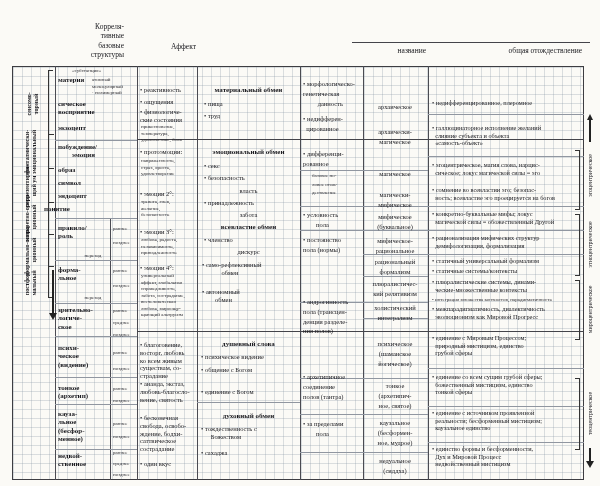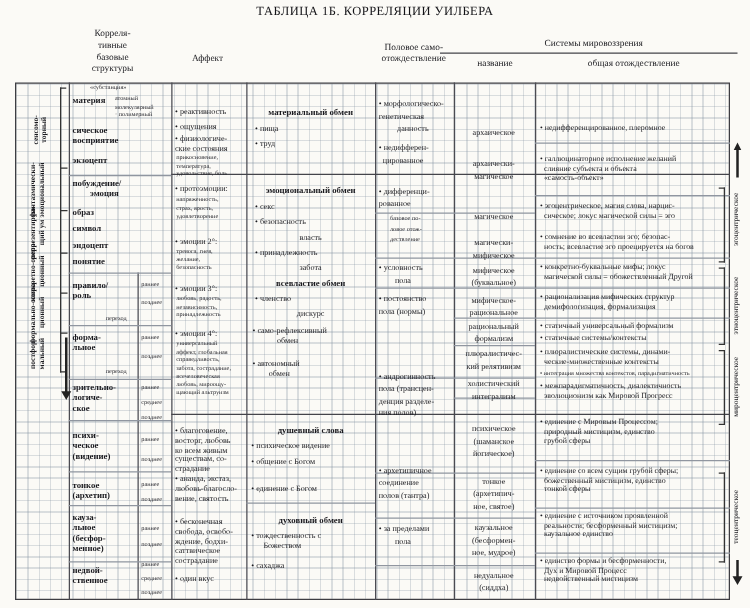--- a/index.html
+++ b/index.html
@@ -3,21 +3,21 @@
 <meta charset="utf-8">
 <style>
   *{margin:0;padding:0;box-sizing:border-box}
   html,body{width:600px;height:486px}
   body{position:relative;background:#fbfaf6;font-family:"Liberation Serif","DejaVu Serif",serif;color:#17171b;overflow:hidden}
   #screen{position:absolute;left:0;top:0;width:600px;height:486px}
   .cell{position:absolute;white-space:pre;line-height:1.2;font-size:6.5px;color:#1a1a1f}
   .b{font-weight:bold;font-size:7px}
   .t{font-size:5px;line-height:1.3;color:#2a2a30}
   .c{text-align:center}
-  .hd{font-size:7.5px;line-height:1.25;text-align:center}
+  .hd{font-size:7.5px;line-height:1.25;text-align:right}
   .rot{transform:rotate(-90deg);transform-origin:center;text-align:center;white-space:pre;line-height:1.15;font-size:6px;font-weight:bold}
   .sx{line-height:1.5}
   .nmc{line-height:1.55;text-align:center}
   .gcl{line-height:1.22;font-size:6.3px}
   .grid{position:absolute;left:12px;top:66px;width:572px;height:414px;border:1.3px solid #3d3d42;
     background-image:
       repeating-linear-gradient(to right,rgba(130,145,160,.28) 0,rgba(130,145,160,.28) 1px,transparent 1px,transparent 9px),
       repeating-linear-gradient(to bottom,rgba(130,145,160,.28) 0,rgba(130,145,160,.28) 1px,transparent 1px,transparent 9px)}
   .vline{position:absolute;width:1px;background:#4b4b52}
   .hline{position:absolute;height:1px;background:#9096a0}
@@ -28,29 +28,25 @@
   .shaft{position:absolute;background:#222}
   .head-dn{position:absolute;width:0;height:0;border-left:4px solid transparent;border-right:4px solid transparent;border-top:7px solid #222}
   .head-up{position:absolute;width:0;height:0;border-left:3px solid transparent;border-right:3px solid transparent;border-bottom:6px solid #222}
   .title{position:absolute;left:0;top:4px;width:600px;text-align:center;font-size:10px;letter-spacing:.4px;color:#141418}
 </style>
 </head>
 <body>
 
 <div id="screen">
 
-  <div class="title">ТАБЛИЦА 1Б. КОРРЕЛЯЦИИ УИЛБЕРА</div>
   <div class="cell hd" style="left:56px;top:22px;width:68px">Корреля-
 тивные
 базовые
 структуры</div>
   <div class="cell hd" style="left:136px;top:42px;width:60px">Аффект</div>
-  <div class="cell hd" style="left:296px;top:33px;width:70px">Половое само-
-отождествление</div>
-  <div class="cell hd" style="left:365px;top:30px;width:220px">Системы мировоззрения</div>
   <div class="hline dark" style="left:352px;top:42px;width:238px"></div>
   <div class="cell hd" style="left:366px;top:46px;width:60px">название</div>
   <div class="cell hd" style="left:432px;top:46px;width:150px">общая отождествление</div>
 
   <div class="grid"></div>
 
   <div class="vline" style="left:55px;top:66px;height:414px"></div>
   <div class="vline" style="left:137px;top:66px;height:414px"></div>
   <div class="vline" style="left:197px;top:66px;height:414px"></div>
   <div class="vline" style="left:300px;top:66px;height:414px"></div>
@@ -122,21 +118,21 @@
 молекулярный
 · полимерный</div>
   <div class="cell b" style="left:58px;top:100px">сическое
 восприятие</div>
   <div class="cell b" style="left:58px;top:124px">экзоцепт</div>
   <div class="cell b" style="left:58px;top:143px">побуждение/
         эмоция</div>
   <div class="cell b" style="left:58px;top:166px">образ</div>
   <div class="cell b" style="left:58px;top:179px">символ</div>
   <div class="cell b" style="left:58px;top:192px">эндоцепт</div>
-  <div class="cell b" style="left:58px;top:205px">понятие</div>
+  <div class="cell b" style="left:44px;top:205px">понятие</div>
   <div class="cell b" style="left:58px;top:224px">правило/
 роль</div>
   <div class="cell t" style="left:113px;top:226px">раннее</div>
   <div class="cell t" style="left:113px;top:240px">позднее</div>
   <div class="cell t c" style="left:58px;top:253px;width:70px">переход</div>
   <div class="cell b" style="left:58px;top:266px">форма-
 льное</div>
   <div class="cell t" style="left:113px;top:268px">раннее</div>
   <div class="cell t" style="left:113px;top:283px">позднее</div>
   <div class="cell t c" style="left:58px;top:295px;width:70px">переход</div>

